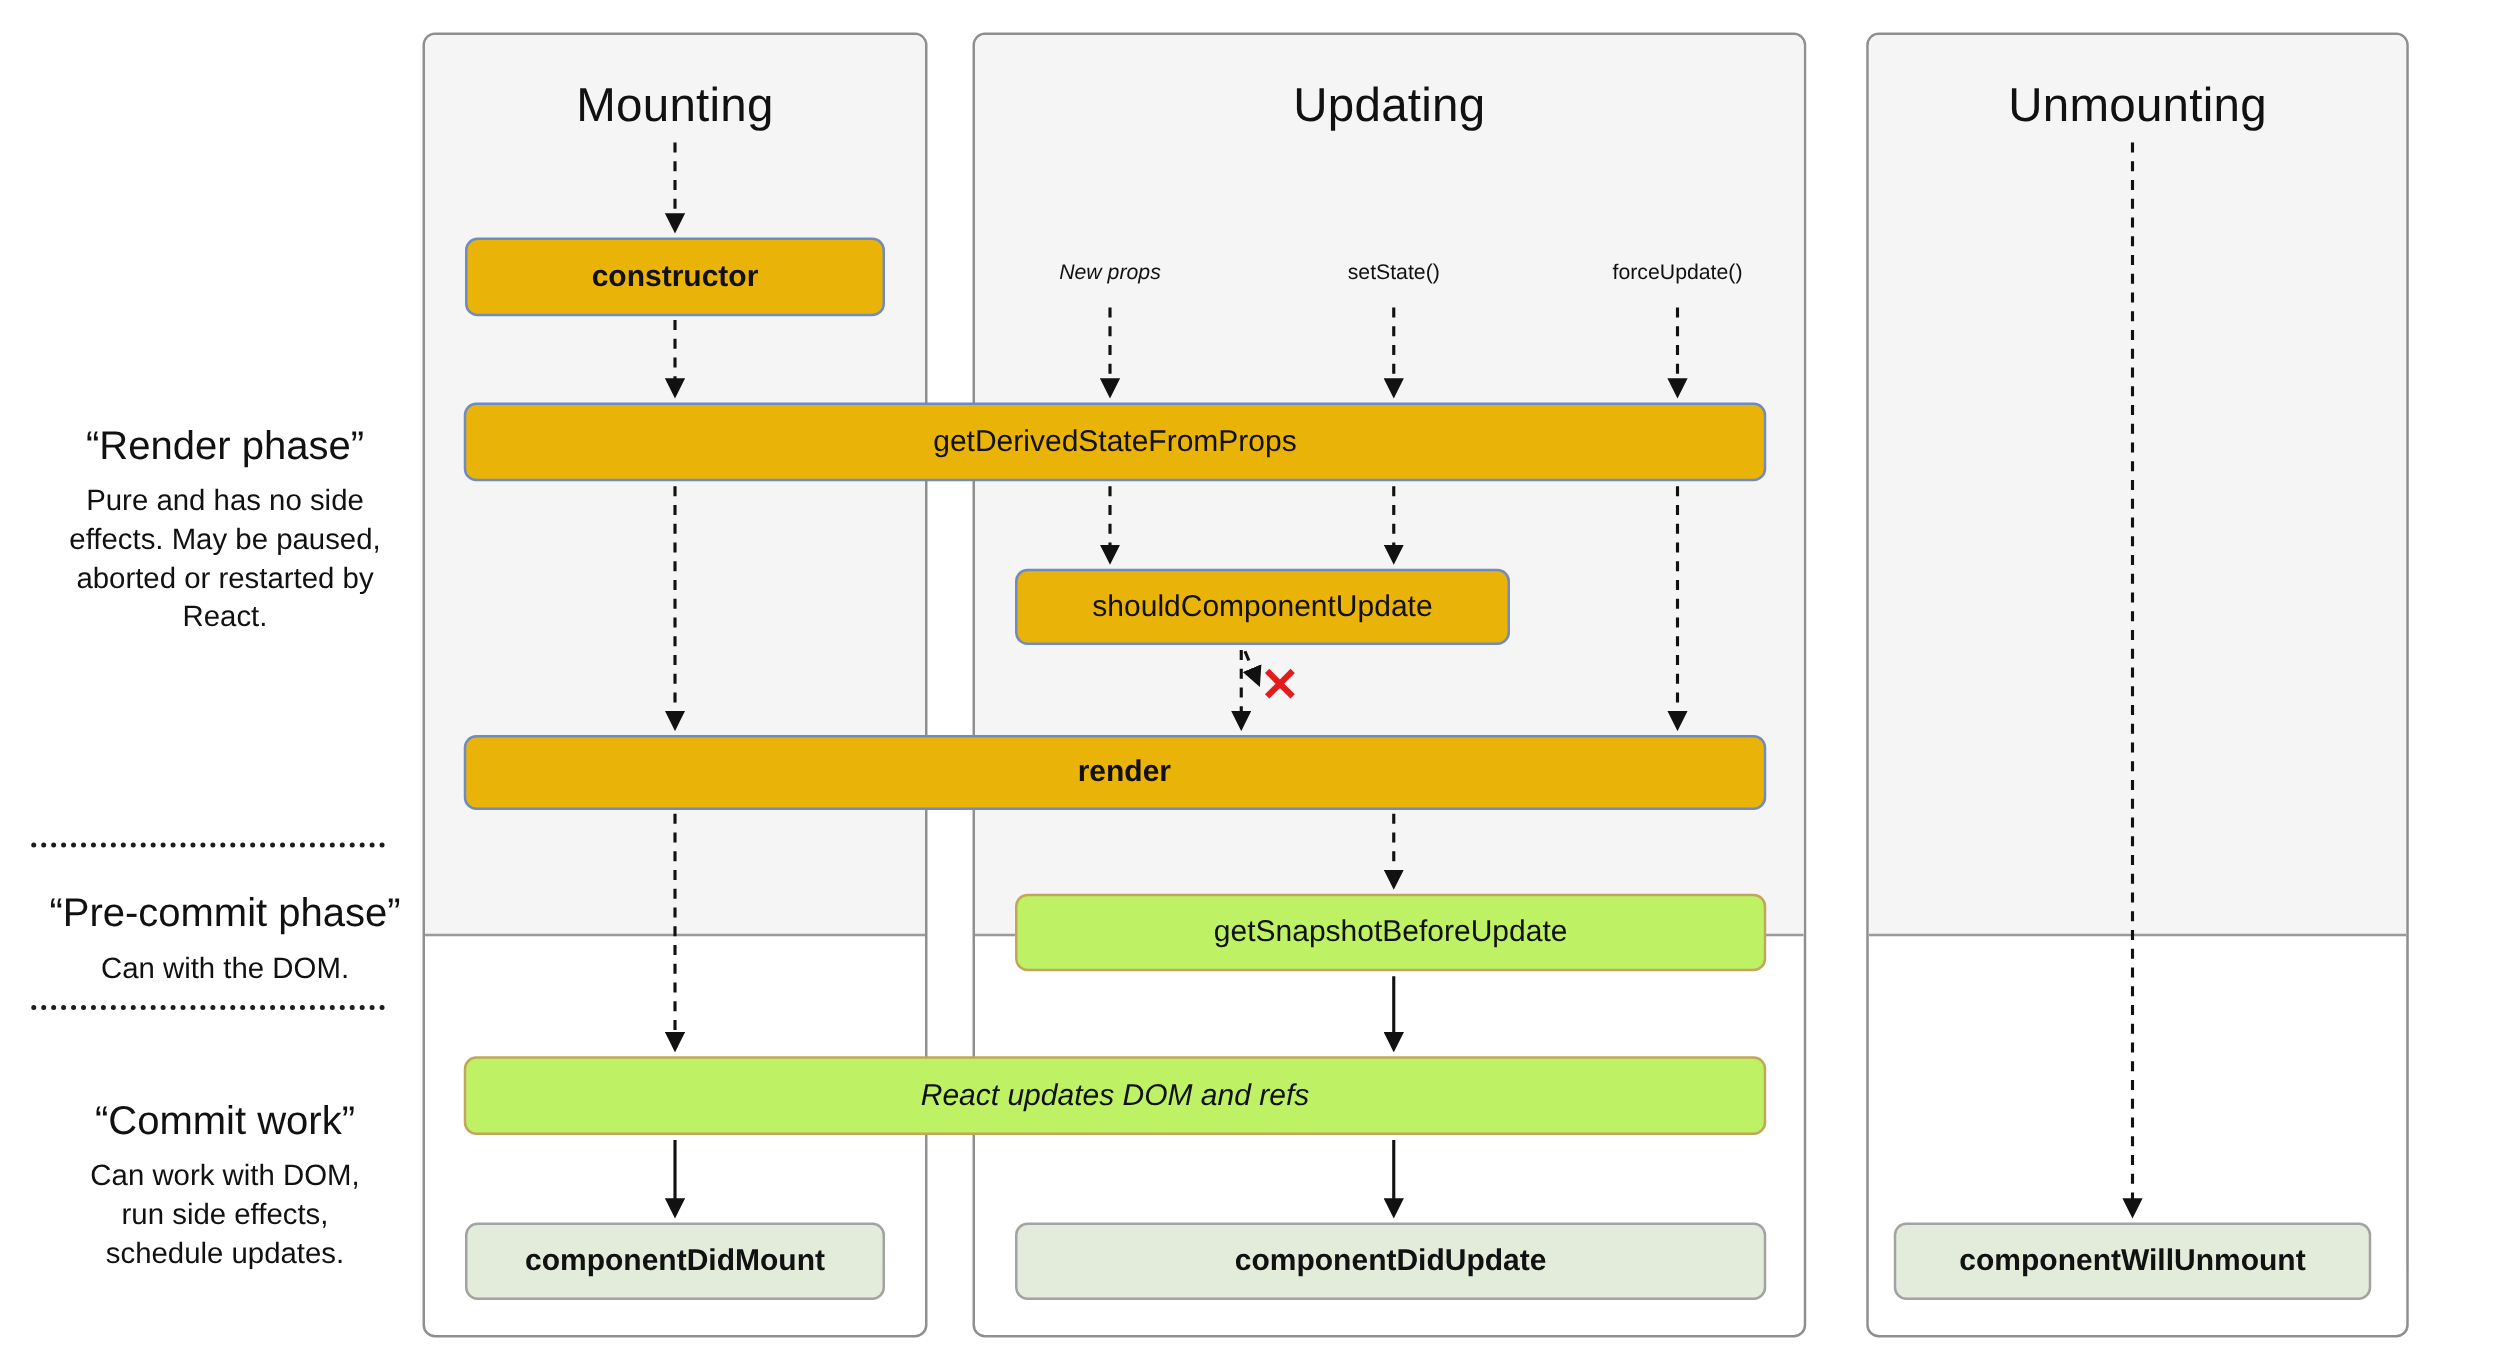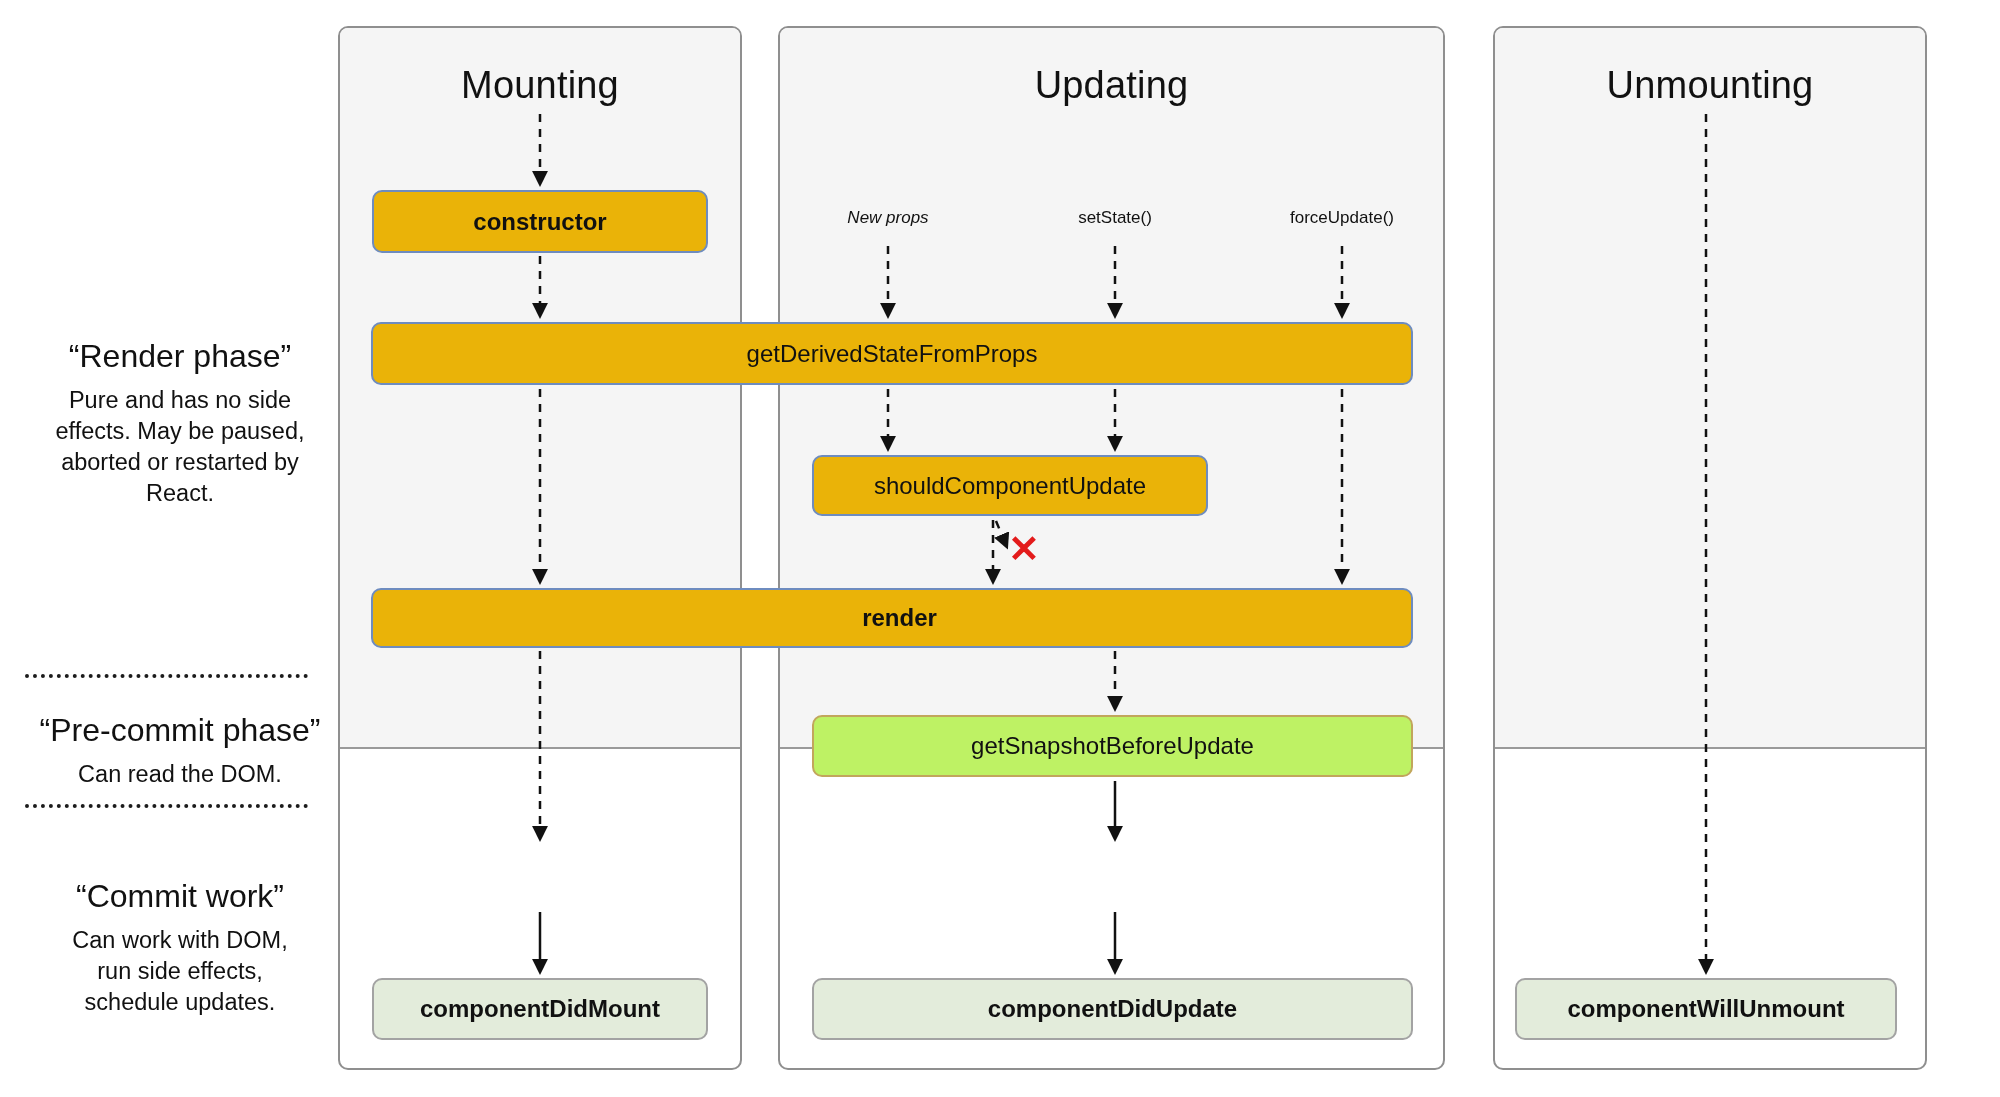--- a/index.html
+++ b/index.html
@@ -88,21 +88,21 @@
 
   <div class="phase-note" id="ph-render">
     <div class="phase-title">“Render phase”</div>
     <div class="phase-desc">Pure and has no side effects. May be paused, aborted or restarted by React.</div>
   </div>
 
   <div class="sep" id="sep-1"></div>
 
   <div class="phase-note" id="ph-precommit">
     <div class="phase-title">“Pre-commit phase”</div>
-    <div class="phase-desc">Can read the DOM.</div>
+    <div class="phase-desc">Can with the DOM.</div>
   </div>
 
   <div class="sep" id="sep-2"></div>
 
   <div class="phase-note" id="ph-commit">
     <div class="phase-title">“Commit work”</div>
     <div class="phase-desc">Can work with DOM, run side effects, schedule updates.</div>
   </div>
 
   <div class="column" id="col-mounting">
@@ -156,17 +156,18 @@
     </g>
   </svg>
 
   <span class="stop-x">✕</span>
 
   <div class="node blue bold" id="n-constructor">constructor</div>
   <div class="node blue" id="n-gdsfp">getDerivedStateFromProps</div>
   <div class="node blue" id="n-scu">shouldComponentUpdate</div>
   <div class="node blue bold" id="n-render">render</div>
   <div class="node yellow" id="n-gsbu">getSnapshotBeforeUpdate</div>
+  <div class="node yellow italic" id="n-react-dom">React updates DOM and refs</div>
   <div class="node green bold" id="n-cdm">componentDidMount</div>
   <div class="node green bold" id="n-cdu">componentDidUpdate</div>
   <div class="node green bold" id="n-cwu">componentWillUnmount</div>
 
 </div>
 
 </body></html>

